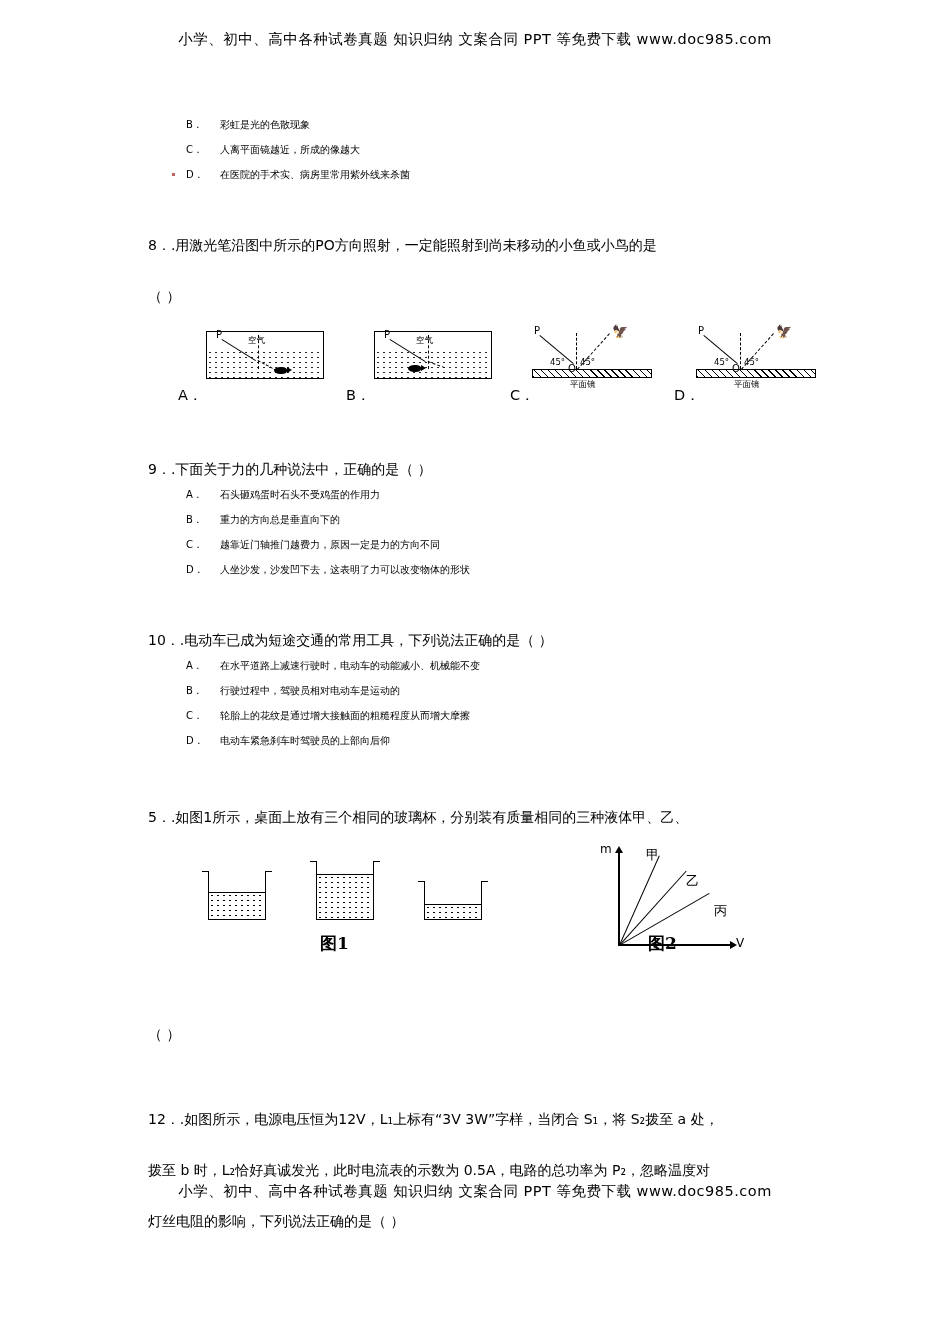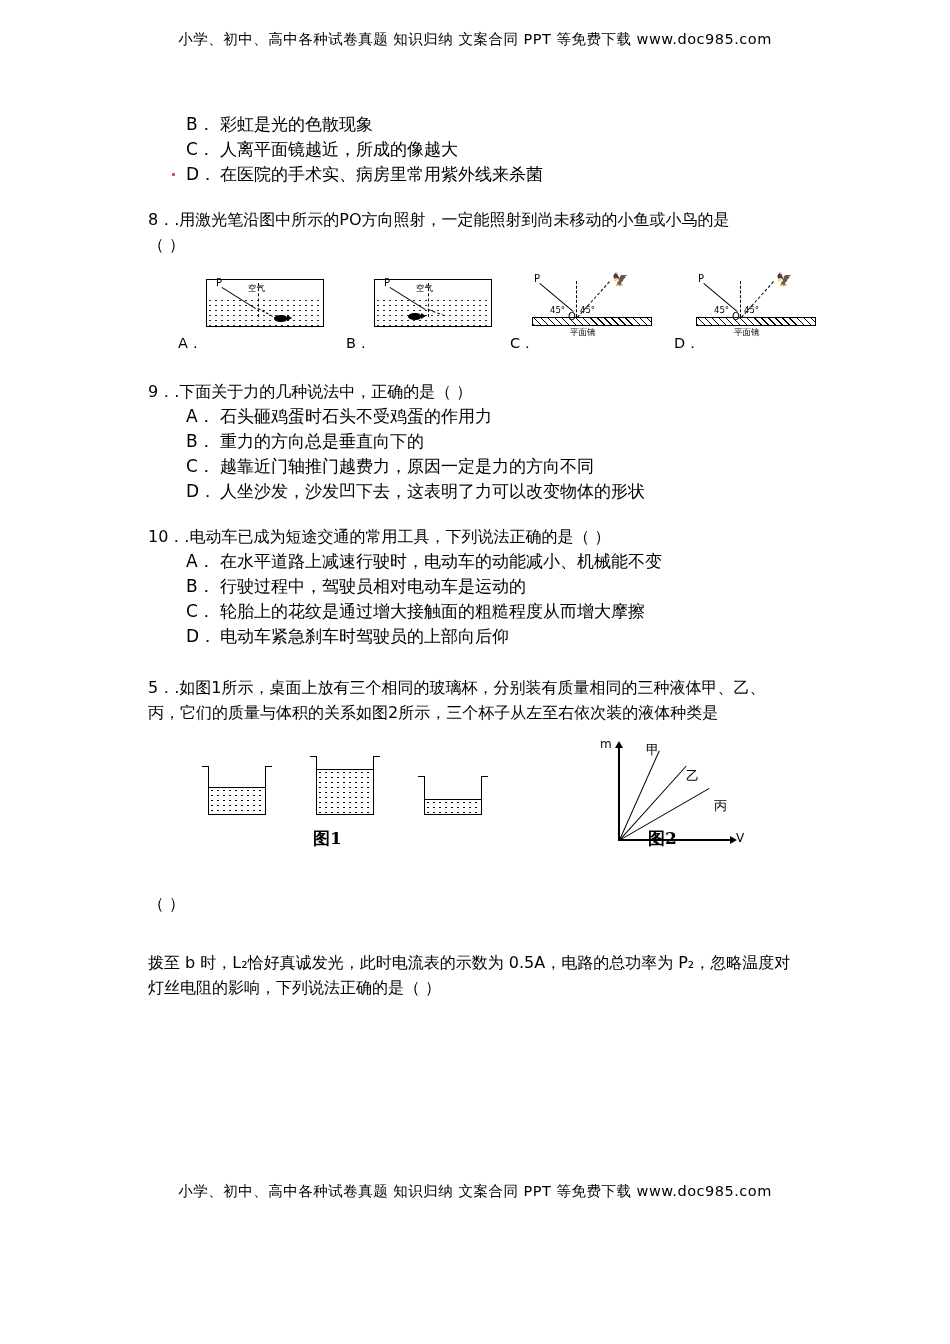--- a/index.html
+++ b/index.html
@@ -44,33 +44,34 @@
   .content {
     position: absolute;
     top: 112px;
     left: 148px;
     width: 660px;
   }
   .q {
     margin-bottom: 0px;
   }
   .opt {
-    font-size: 17px;
+    font-size: 10px;
     line-height: 25px;
     padding-left: 38px;
     white-space: pre-wrap;
   }
   .opt .lab {
     display: inline-block;
     width: 34px;
   }
   .stem {
-    font-size: 16px;
+    font-size: 14px;
     line-height: 25px;
     text-indent: 0;
+    margin-top: 26px;
   }
   .gap8 { height: 8px; }
   .gap20 { height: 20px; }
   .gap26 { height: 26px; }
 
   .bullet-d {
     position: relative;
   }
   .bullet-d::before {
     content: "";
@@ -342,21 +343,20 @@
       <div class="opt"><span class="lab">A．</span><span>在水平道路上减速行驶时，电动车的动能减小、机械能不变</span></div>
       <div class="opt"><span class="lab">B．</span><span>行驶过程中，驾驶员相对电动车是运动的</span></div>
       <div class="opt"><span class="lab">C．</span><span>轮胎上的花纹是通过增大接触面的粗糙程度从而增大摩擦</span></div>
       <div class="opt"><span class="lab">D．</span><span>电动车紧急刹车时驾驶员的上部向后仰</span></div>
     </div>
 
     <div class="gap26"></div>
 
     <div class="q">
       <div class="stem">5．.如图1所示，桌面上放有三个相同的玻璃杯，分别装有质量相同的三种液体甲、乙、</div>
-      <div class="stem">丙，它们的质量与体积的关系如图2所示，三个杯子从左至右依次装的液体种类是</div>
 
       <div class="fig11">
 
         <div class="beaker" style="left:60px; top:36px; width:58px; height:48px;">
           <div class="lipL"></div>
           <div class="lipR"></div>
           <div class="liq" style="height:26px;"></div>
         </div>
 
         <div class="beaker" style="left:168px; top:26px; width:58px; height:58px;">
@@ -364,21 +364,21 @@
           <div class="lipR"></div>
           <div class="liq" style="height:44px;"></div>
         </div>
 
         <div class="beaker" style="left:276px; top:46px; width:58px; height:38px;">
           <div class="lipL"></div>
           <div class="lipR"></div>
           <div class="liq" style="height:14px;"></div>
         </div>
 
-        <div class="figcap" style="left:165px; top:96px;">图1</div>
+        <div class="figcap" style="left:172px; top:96px;">图1</div>
 
         <div>
           <div class="axis-line" style="left:470px; top:16px; width:1.5px; height:94px;"></div>
           <div class="arrowhead-up" style="left:467px; top:10px;"></div>
           <div class="axis-line" style="left:470px; top:108px; width:112px; height:1.5px;"></div>
           <div class="arrowhead-right" style="left:582px; top:105px;"></div>
           <div class="raylabel" style="left:452px; top:6px; font-size:12px;">m</div>
           <div class="raylabel" style="left:588px; top:100px; font-size:12px;">V</div>
 
           <div class="rayline" style="left:471px; top:109px; width:98px; transform:rotate(-66deg);"></div>
@@ -393,20 +393,21 @@
         </div>
       </div>
 
       <div class="stem">（      ）</div>
       <div class="gap8"></div>
     </div>
 
     <div class="gap26"></div>
 
     <div class="q">
+      <div class="stem">12．.如图所示，电源电压恒为12V，L₁上标有“3V 3W”字样，当闭合 S₁，将 S₂拨至 a 处，</div>
       <div class="stem">拨至 b 时，L₂恰好真诚发光，此时电流表的示数为 0.5A，电路的总功率为 P₂，忽略温度对</div>
       <div class="stem">灯丝电阻的影响，下列说法正确的是（      ）</div>
     </div>
 
   </div>
 
   <div class="watermark watermark-bottom">小学、初中、高中各种试卷真题 知识归纳 文案合同 PPT 等免费下载  www.doc985.com</div>
 
 </div>
 

